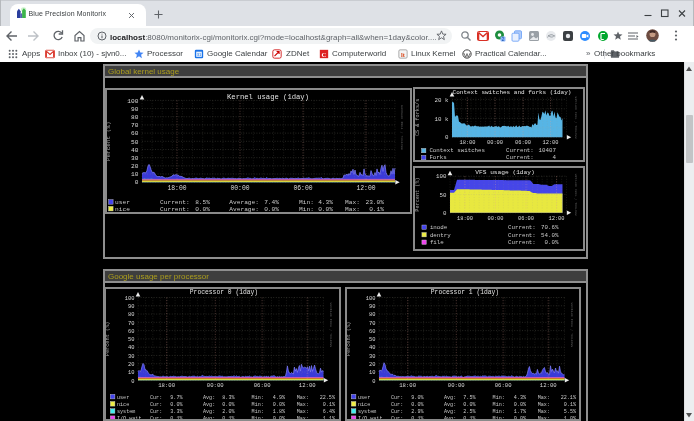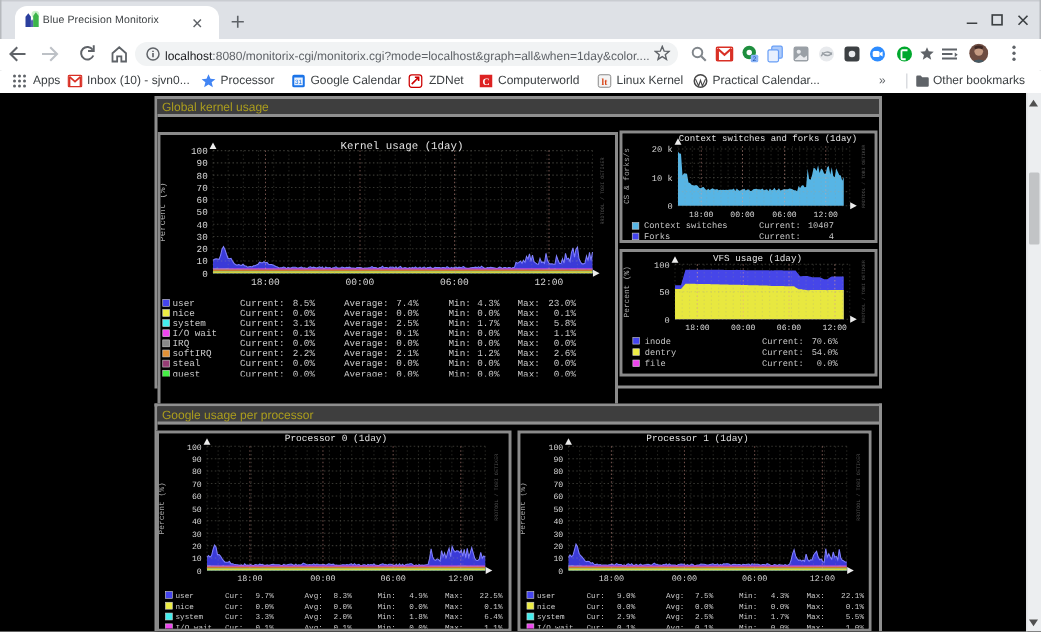--- a/index.html
+++ b/index.html
@@ -3,21 +3,21 @@
 *{margin:0;padding:0;box-sizing:border-box}
 html,body{width:694px;height:421px;overflow:hidden}
 body{position:relative;font-family:"Liberation Sans",sans-serif;background:#fff}
 .abs{position:absolute}
 .tabstrip{left:0;top:0;width:694px;height:26px;background:#dee1e6}
 .tab{left:10px;top:4px;width:136px;height:22px;background:#fff;border-radius:8px 8px 0 0}
 .tabtitle{left:28.5px;top:10px;font-size:7px;color:#3c4043;letter-spacing:.1px}
 .toolbar{left:0;top:26px;width:694px;height:21px;background:#fff}
 .pill{left:90px;top:28px;width:362px;height:16px;background:#f1f3f4;border-radius:8px}
 .urltext{left:110px;top:32.5px;font-size:8px;color:#5f6368;white-space:nowrap}
-.urltext b{color:#202124;font-weight:normal}
+.urltext b{color:#202124;font-weight:bold}
 .bookbar{left:0;top:47px;width:694px;height:15px;background:#fff}
 .bm{position:absolute;top:49px;font-size:8px;color:#3c4043;white-space:nowrap}
 .content{left:0;top:62px;width:694px;height:359px;background:#000}
 .section{position:absolute;border:2px solid #8f8f8f;background:#000}
 .sectitle{height:12px;background:#3e3e3e;border-bottom:2px solid #8f8f8f;
  color:#ac9e1d;font-weight:normal;font-size:8px;line-height:11px;padding-left:3px}
 .gframe{position:absolute;border:2px solid #8a8a8a;background:#000;overflow:hidden}
 .gframe svg{position:absolute}
 .sb{left:684px;top:62px;width:10px;height:359px;background:#eceef0;border-left:1px solid #dfe1e3}
 .sbthumb{left:686px;top:115px;width:7px;height:48px;background:#c2c4c6;border-radius:1px}
@@ -177,26 +177,26 @@
 <svg class="abs" style="left:462px;top:49px" width="10" height="10" viewBox="0 0 12 12">
     <circle cx="6" cy="6" r="5" fill="none" stroke="#464646" stroke-width="1.2"></circle>
     <path d="M2 4.5 L4.5 10 L6 5.5 L7.5 10 L10 4.5" stroke="#464646" stroke-width="0.9" fill="none"></path>
   </svg>
 <div class="bm" style="left:475px">Practical Calendar...</div>
 <div class="bm" style="left:586px;color:#5f6368">»</div>
 <div class="abs" style="left:604px;top:49px;width:1px;height:10px;background:#dadce0"></div>
 <svg class="abs" style="left:610px;top:49px" width="10" height="10" viewBox="0 0 12 12">
     <path d="M1 2.5 Q1 1.5 2 1.5 H4.5 L5.8 3 H10 Q11 3 11 4 V9.5 Q11 10.5 10 10.5 H2 Q1 10.5 1 9.5 Z" fill="#5f6368"></path>
   </svg>
-<div class="bm" style="left:622px">Other bookmarks</div>
+<div class="bm" style="left:594px">Other bookmarks</div>
 <div class="abs content"></div>
 <div class="section" style="left:103px;top:64px;width:485px;height:195px">
     <div class="sectitle">Global kernel usage</div>
   </div>
-<div class="gframe" style="left:105px;top:88px;width:307px;height:199px">
+<div class="gframe" style="left:105px;top:88px;width:307px;height:126px">
     <svg style="left:0;top:0" width="303" height="161" viewBox="0 0 303 161">
       <rect width="303" height="161" fill="#000"></rect>
       <polygon points="35.0,92.2 35.0,83.4 36.0,82.8 37.0,82.6 38.0,82.7 39.0,82.9 40.0,80.4 41.0,76.1 42.0,74.4 43.0,76.4 44.0,79.5 45.0,82.2 46.0,82.5 47.0,82.2 48.0,84.0 49.0,85.6 50.0,86.3 51.0,86.8 52.0,86.3 53.0,86.7 54.0,87.0 55.0,86.2 56.0,87.1 57.0,87.3 58.0,88.1 59.0,87.9 60.0,87.7 61.0,88.0 62.0,87.2 63.0,87.2 64.0,86.6 65.0,86.2 66.0,84.8 67.0,85.1 68.0,85.2 69.0,84.4 70.0,85.2 71.0,84.9 72.0,86.1 73.0,86.3 74.0,86.3 75.0,86.6 76.0,87.2 77.0,87.7 78.0,88.0 79.0,88.6 80.0,88.5 81.0,88.5 82.0,88.0 83.0,88.3 84.0,89.1 85.0,88.3 86.0,88.6 87.0,88.7 88.0,88.2 89.0,88.1 90.0,88.1 91.0,88.7 92.0,88.6 93.0,88.3 94.0,88.1 95.0,88.6 96.0,88.5 97.0,88.8 98.0,88.9 99.0,88.1 100.0,87.9 101.0,88.5 102.0,88.1 103.0,88.3 104.0,88.7 105.0,88.3 106.0,87.9 107.0,88.5 108.0,87.9 109.0,89.4 110.0,88.1 111.0,88.4 112.0,88.5 113.0,88.4 114.0,89.2 115.0,88.5 116.0,88.3 117.0,87.9 118.0,88.6 119.0,88.7 120.0,88.6 121.0,88.1 122.0,88.3 123.0,88.6 124.0,88.2 125.0,88.4 126.0,88.1 127.0,88.7 128.0,88.6 129.0,88.6 130.0,89.0 131.0,88.3 132.0,88.3 133.0,88.4 134.0,88.5 135.0,89.0 136.0,88.6 137.0,88.6 138.0,88.7 139.0,88.5 140.0,88.3 141.0,87.7 142.0,88.4 143.0,88.3 144.0,88.5 145.0,89.1 146.0,88.4 147.0,88.4 148.0,87.5 149.0,88.5 150.0,88.3 151.0,88.4 152.0,88.9 153.0,88.0 154.0,88.2 155.0,88.1 156.0,88.8 157.0,87.9 158.0,89.0 159.0,88.2 160.0,87.6 161.0,88.8 162.0,88.6 163.0,88.4 164.0,88.6 165.0,89.0 166.0,88.4 167.0,88.8 168.0,88.3 169.0,88.8 170.0,87.9 171.0,88.7 172.0,88.6 173.0,88.1 174.0,88.9 175.0,88.4 176.0,88.0 177.0,89.0 178.0,88.4 179.0,88.3 180.0,88.1 181.0,88.9 182.0,88.9 183.0,88.2 184.0,88.3 185.0,88.3 186.0,88.3 187.0,88.7 188.0,88.4 189.0,88.3 190.0,88.7 191.0,87.8 192.0,88.3 193.0,88.9 194.0,88.2 195.0,88.8 196.0,88.1 197.0,88.0 198.0,88.7 199.0,88.1 200.0,88.3 201.0,88.1 202.0,87.7 203.0,88.5 204.0,88.7 205.0,88.8 206.0,88.7 207.0,88.5 208.0,88.3 209.0,88.3 210.0,88.1 211.0,88.4 212.0,87.9 213.0,88.5 214.0,87.4 215.0,88.2 216.0,88.8 217.0,88.8 218.0,88.3 219.0,88.5 220.0,88.2 221.0,88.3 222.0,88.5 223.0,88.7 224.0,89.0 225.0,88.6 226.0,88.1 227.0,88.4 228.0,88.9 229.0,88.4 230.0,88.3 231.0,88.8 232.0,88.4 233.0,88.4 234.0,88.9 235.0,88.3 236.0,88.2 237.0,84.9 238.0,85.4 239.0,84.9 240.0,84.0 241.0,85.5 242.0,83.5 243.0,84.9 244.0,80.9 245.0,82.6 246.0,79.2 247.0,84.3 248.0,80.0 249.0,84.4 250.0,85.3 251.0,86.0 252.0,86.1 253.0,82.3 254.0,85.0 255.0,84.6 256.0,85.6 257.0,78.9 258.0,83.7 259.0,85.4 260.0,86.0 261.0,85.8 262.0,86.2 263.0,86.1 264.0,80.6 265.0,83.3 266.0,85.6 267.0,85.7 268.0,82.5 269.0,85.4 270.0,78.9 271.0,82.8 272.0,82.2 273.0,84.3 274.0,78.3 275.0,75.2 276.0,81.4 277.0,76.1 278.0,74.7 279.0,82.4 280.0,84.7 281.0,85.9 282.0,85.9 283.0,85.4 284.0,80.7 285.0,83.8 286.0,78.3 287.0,83.6 288.0,78.0 288.0,92.2" fill="#3a3ad8"></polygon>
       <polyline points="35.0,83.4 36.0,82.8 37.0,82.6 38.0,82.7 39.0,82.9 40.0,80.4 41.0,76.1 42.0,74.4 43.0,76.4 44.0,79.5 45.0,82.2 46.0,82.5 47.0,82.2 48.0,84.0 49.0,85.6 50.0,86.3 51.0,86.8 52.0,86.3 53.0,86.7 54.0,87.0 55.0,86.2 56.0,87.1 57.0,87.3 58.0,88.1 59.0,87.9 60.0,87.7 61.0,88.0 62.0,87.2 63.0,87.2 64.0,86.6 65.0,86.2 66.0,84.8 67.0,85.1 68.0,85.2 69.0,84.4 70.0,85.2 71.0,84.9 72.0,86.1 73.0,86.3 74.0,86.3 75.0,86.6 76.0,87.2 77.0,87.7 78.0,88.0 79.0,88.6 80.0,88.5 81.0,88.5 82.0,88.0 83.0,88.3 84.0,89.1 85.0,88.3 86.0,88.6 87.0,88.7 88.0,88.2 89.0,88.1 90.0,88.1 91.0,88.7 92.0,88.6 93.0,88.3 94.0,88.1 95.0,88.6 96.0,88.5 97.0,88.8 98.0,88.9 99.0,88.1 100.0,87.9 101.0,88.5 102.0,88.1 103.0,88.3 104.0,88.7 105.0,88.3 106.0,87.9 107.0,88.5 108.0,87.9 109.0,89.4 110.0,88.1 111.0,88.4 112.0,88.5 113.0,88.4 114.0,89.2 115.0,88.5 116.0,88.3 117.0,87.9 118.0,88.6 119.0,88.7 120.0,88.6 121.0,88.1 122.0,88.3 123.0,88.6 124.0,88.2 125.0,88.4 126.0,88.1 127.0,88.7 128.0,88.6 129.0,88.6 130.0,89.0 131.0,88.3 132.0,88.3 133.0,88.4 134.0,88.5 135.0,89.0 136.0,88.6 137.0,88.6 138.0,88.7 139.0,88.5 140.0,88.3 141.0,87.7 142.0,88.4 143.0,88.3 144.0,88.5 145.0,89.1 146.0,88.4 147.0,88.4 148.0,87.5 149.0,88.5 150.0,88.3 151.0,88.4 152.0,88.9 153.0,88.0 154.0,88.2 155.0,88.1 156.0,88.8 157.0,87.9 158.0,89.0 159.0,88.2 160.0,87.6 161.0,88.8 162.0,88.6 163.0,88.4 164.0,88.6 165.0,89.0 166.0,88.4 167.0,88.8 168.0,88.3 169.0,88.8 170.0,87.9 171.0,88.7 172.0,88.6 173.0,88.1 174.0,88.9 175.0,88.4 176.0,88.0 177.0,89.0 178.0,88.4 179.0,88.3 180.0,88.1 181.0,88.9 182.0,88.9 183.0,88.2 184.0,88.3 185.0,88.3 186.0,88.3 187.0,88.7 188.0,88.4 189.0,88.3 190.0,88.7 191.0,87.8 192.0,88.3 193.0,88.9 194.0,88.2 195.0,88.8 196.0,88.1 197.0,88.0 198.0,88.7 199.0,88.1 200.0,88.3 201.0,88.1 202.0,87.7 203.0,88.5 204.0,88.7 205.0,88.8 206.0,88.7 207.0,88.5 208.0,88.3 209.0,88.3 210.0,88.1 211.0,88.4 212.0,87.9 213.0,88.5 214.0,87.4 215.0,88.2 216.0,88.8 217.0,88.8 218.0,88.3 219.0,88.5 220.0,88.2 221.0,88.3 222.0,88.5 223.0,88.7 224.0,89.0 225.0,88.6 226.0,88.1 227.0,88.4 228.0,88.9 229.0,88.4 230.0,88.3 231.0,88.8 232.0,88.4 233.0,88.4 234.0,88.9 235.0,88.3 236.0,88.2 237.0,84.9 238.0,85.4 239.0,84.9 240.0,84.0 241.0,85.5 242.0,83.5 243.0,84.9 244.0,80.9 245.0,82.6 246.0,79.2 247.0,84.3 248.0,80.0 249.0,84.4 250.0,85.3 251.0,86.0 252.0,86.1 253.0,82.3 254.0,85.0 255.0,84.6 256.0,85.6 257.0,78.9 258.0,83.7 259.0,85.4 260.0,86.0 261.0,85.8 262.0,86.2 263.0,86.1 264.0,80.6 265.0,83.3 266.0,85.6 267.0,85.7 268.0,82.5 269.0,85.4 270.0,78.9 271.0,82.8 272.0,82.2 273.0,84.3 274.0,78.3 275.0,75.2 276.0,81.4 277.0,76.1 278.0,74.7 279.0,82.4 280.0,84.7 281.0,85.9 282.0,85.9 283.0,85.4 284.0,80.7 285.0,83.8 286.0,78.3 287.0,83.6 288.0,78.0" fill="none" stroke="#8080ff" stroke-width="0.7"></polyline>
       <polygon points="35.0,92.2 35.0,89.0 36.0,88.9 37.0,88.6 38.0,88.4 39.0,89.1 40.0,88.8 41.0,88.8 42.0,88.8 43.0,88.9 44.0,88.6 45.0,88.7 46.0,89.1 47.0,89.2 48.0,89.0 49.0,89.4 50.0,89.5 51.0,89.1 52.0,89.1 53.0,89.3 54.0,89.3 55.0,89.7 56.0,89.9 57.0,89.6 58.0,89.5 59.0,89.7 60.0,89.7 61.0,89.6 62.0,89.8 63.0,89.7 64.0,89.6 65.0,90.1 66.0,89.5 67.0,90.3 68.0,89.7 69.0,90.4 70.0,90.0 71.0,89.7 72.0,89.9 73.0,90.0 74.0,90.0 75.0,89.7 76.0,89.9 77.0,90.1 78.0,90.1 79.0,89.8 80.0,90.0 81.0,89.9 82.0,90.4 83.0,89.7 84.0,90.0 85.0,89.8 86.0,89.7 87.0,90.0 88.0,90.0 89.0,89.8 90.0,89.9 91.0,90.0 92.0,90.0 93.0,90.1 94.0,90.1 95.0,90.0 96.0,89.8 97.0,89.9 98.0,90.2 99.0,90.0 100.0,90.2 101.0,90.1 102.0,90.4 103.0,89.9 104.0,90.1 105.0,89.9 106.0,90.0 107.0,90.1 108.0,89.6 109.0,90.4 110.0,90.3 111.0,89.9 112.0,90.0 113.0,90.4 114.0,90.4 115.0,90.2 116.0,89.8 117.0,90.0 118.0,89.8 119.0,90.1 120.0,89.9 121.0,90.4 122.0,90.2 123.0,90.5 124.0,89.9 125.0,90.0 126.0,90.5 127.0,90.3 128.0,90.1 129.0,89.9 130.0,89.8 131.0,90.0 132.0,90.0 133.0,90.3 134.0,90.0 135.0,90.0 136.0,90.2 137.0,90.3 138.0,90.2 139.0,90.1 140.0,89.9 141.0,90.0 142.0,90.3 143.0,90.1 144.0,89.9 145.0,90.3 146.0,90.2 147.0,89.5 148.0,90.0 149.0,90.0 150.0,90.2 151.0,90.3 152.0,90.0 153.0,90.5 154.0,90.2 155.0,90.0 156.0,90.2 157.0,90.1 158.0,90.0 159.0,90.4 160.0,90.2 161.0,90.2 162.0,90.1 163.0,90.3 164.0,90.0 165.0,90.3 166.0,90.2 167.0,89.8 168.0,90.3 169.0,90.0 170.0,90.0 171.0,89.8 172.0,90.1 173.0,90.0 174.0,89.9 175.0,90.0 176.0,90.4 177.0,90.2 178.0,89.8 179.0,90.2 180.0,90.1 181.0,90.0 182.0,90.6 183.0,89.9 184.0,90.2 185.0,90.2 186.0,90.2 187.0,89.9 188.0,90.0 189.0,89.9 190.0,90.1 191.0,90.1 192.0,90.1 193.0,90.4 194.0,89.8 195.0,90.1 196.0,90.2 197.0,90.1 198.0,90.1 199.0,89.9 200.0,90.0 201.0,89.6 202.0,90.5 203.0,90.2 204.0,90.1 205.0,90.2 206.0,90.2 207.0,90.1 208.0,89.8 209.0,90.1 210.0,90.2 211.0,89.7 212.0,90.4 213.0,90.0 214.0,90.2 215.0,90.2 216.0,90.0 217.0,90.2 218.0,89.9 219.0,90.1 220.0,90.2 221.0,90.3 222.0,89.5 223.0,90.0 224.0,90.0 225.0,90.5 226.0,89.8 227.0,89.7 228.0,89.8 229.0,89.9 230.0,90.1 231.0,89.8 232.0,90.2 233.0,90.0 234.0,89.9 235.0,90.0 236.0,89.9 237.0,89.8 238.0,89.6 239.0,89.8 240.0,89.7 241.0,89.6 242.0,89.7 243.0,89.9 244.0,89.9 245.0,90.1 246.0,89.8 247.0,90.4 248.0,90.0 249.0,89.9 250.0,89.4 251.0,89.5 252.0,89.4 253.0,89.6 254.0,89.8 255.0,89.3 256.0,89.5 257.0,89.5 258.0,89.4 259.0,89.1 260.0,89.3 261.0,89.5 262.0,89.4 263.0,88.9 264.0,89.5 265.0,89.6 266.0,89.3 267.0,89.4 268.0,89.7 269.0,89.3 270.0,89.6 271.0,89.6 272.0,89.8 273.0,89.6 274.0,89.1 275.0,89.3 276.0,89.2 277.0,89.7 278.0,89.1 279.0,89.3 280.0,89.2 281.0,89.4 282.0,89.1 283.0,89.3 284.0,89.8 285.0,89.3 286.0,89.3 287.0,89.6 288.0,89.4 288.0,92.2" fill="#2cbcbc"></polygon>
       <rect x="35.0" y="88.90" width="253.0" height="0.9" fill="#d84fd8"></rect>
       <rect x="35.0" y="89.70" width="253.0" height="1.2" fill="#cc7a2a"></rect>
       <rect x="35.0" y="90.90" width="253.0" height="1.3" fill="#d8d840"></rect>
       <line x1="35.0" y1="10.40" x2="288.0" y2="10.40" stroke="rgba(165,165,150,0.33)" stroke-width="0.7" stroke-dasharray="1,1.6"></line>
       <line x1="35.0" y1="18.58" x2="288.0" y2="18.58" stroke="rgba(165,165,150,0.33)" stroke-width="0.7" stroke-dasharray="1,1.6"></line>

